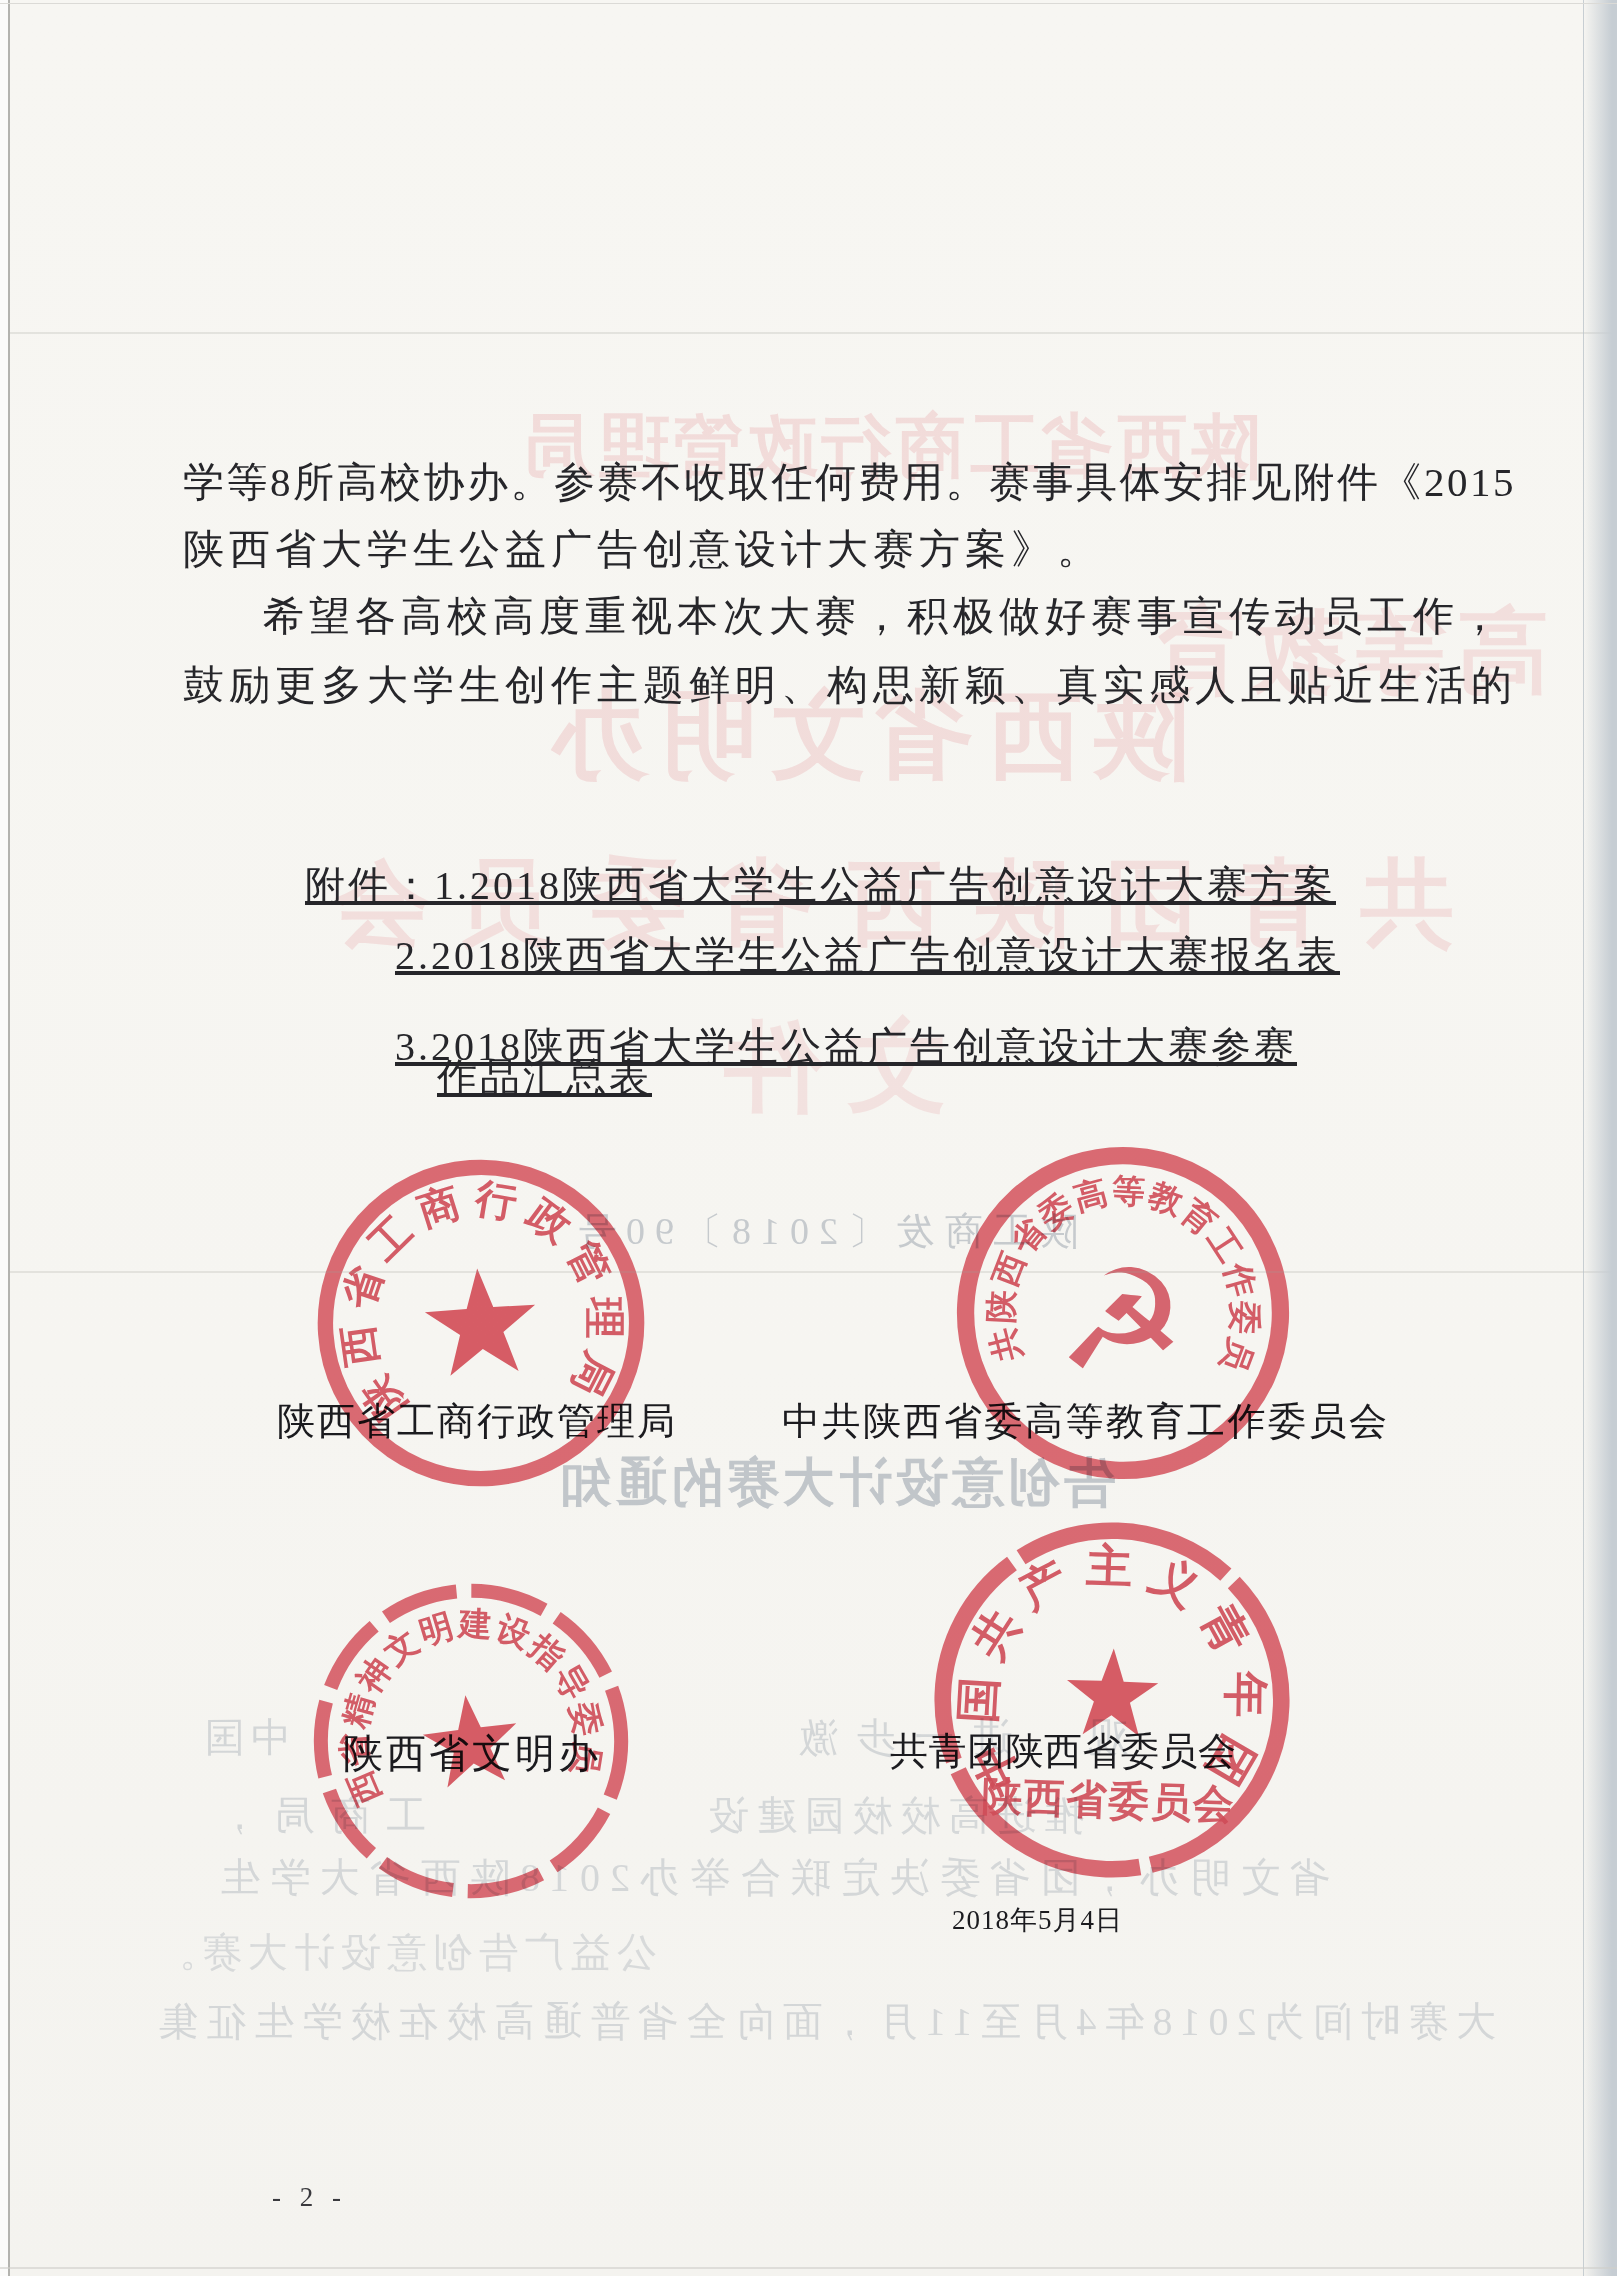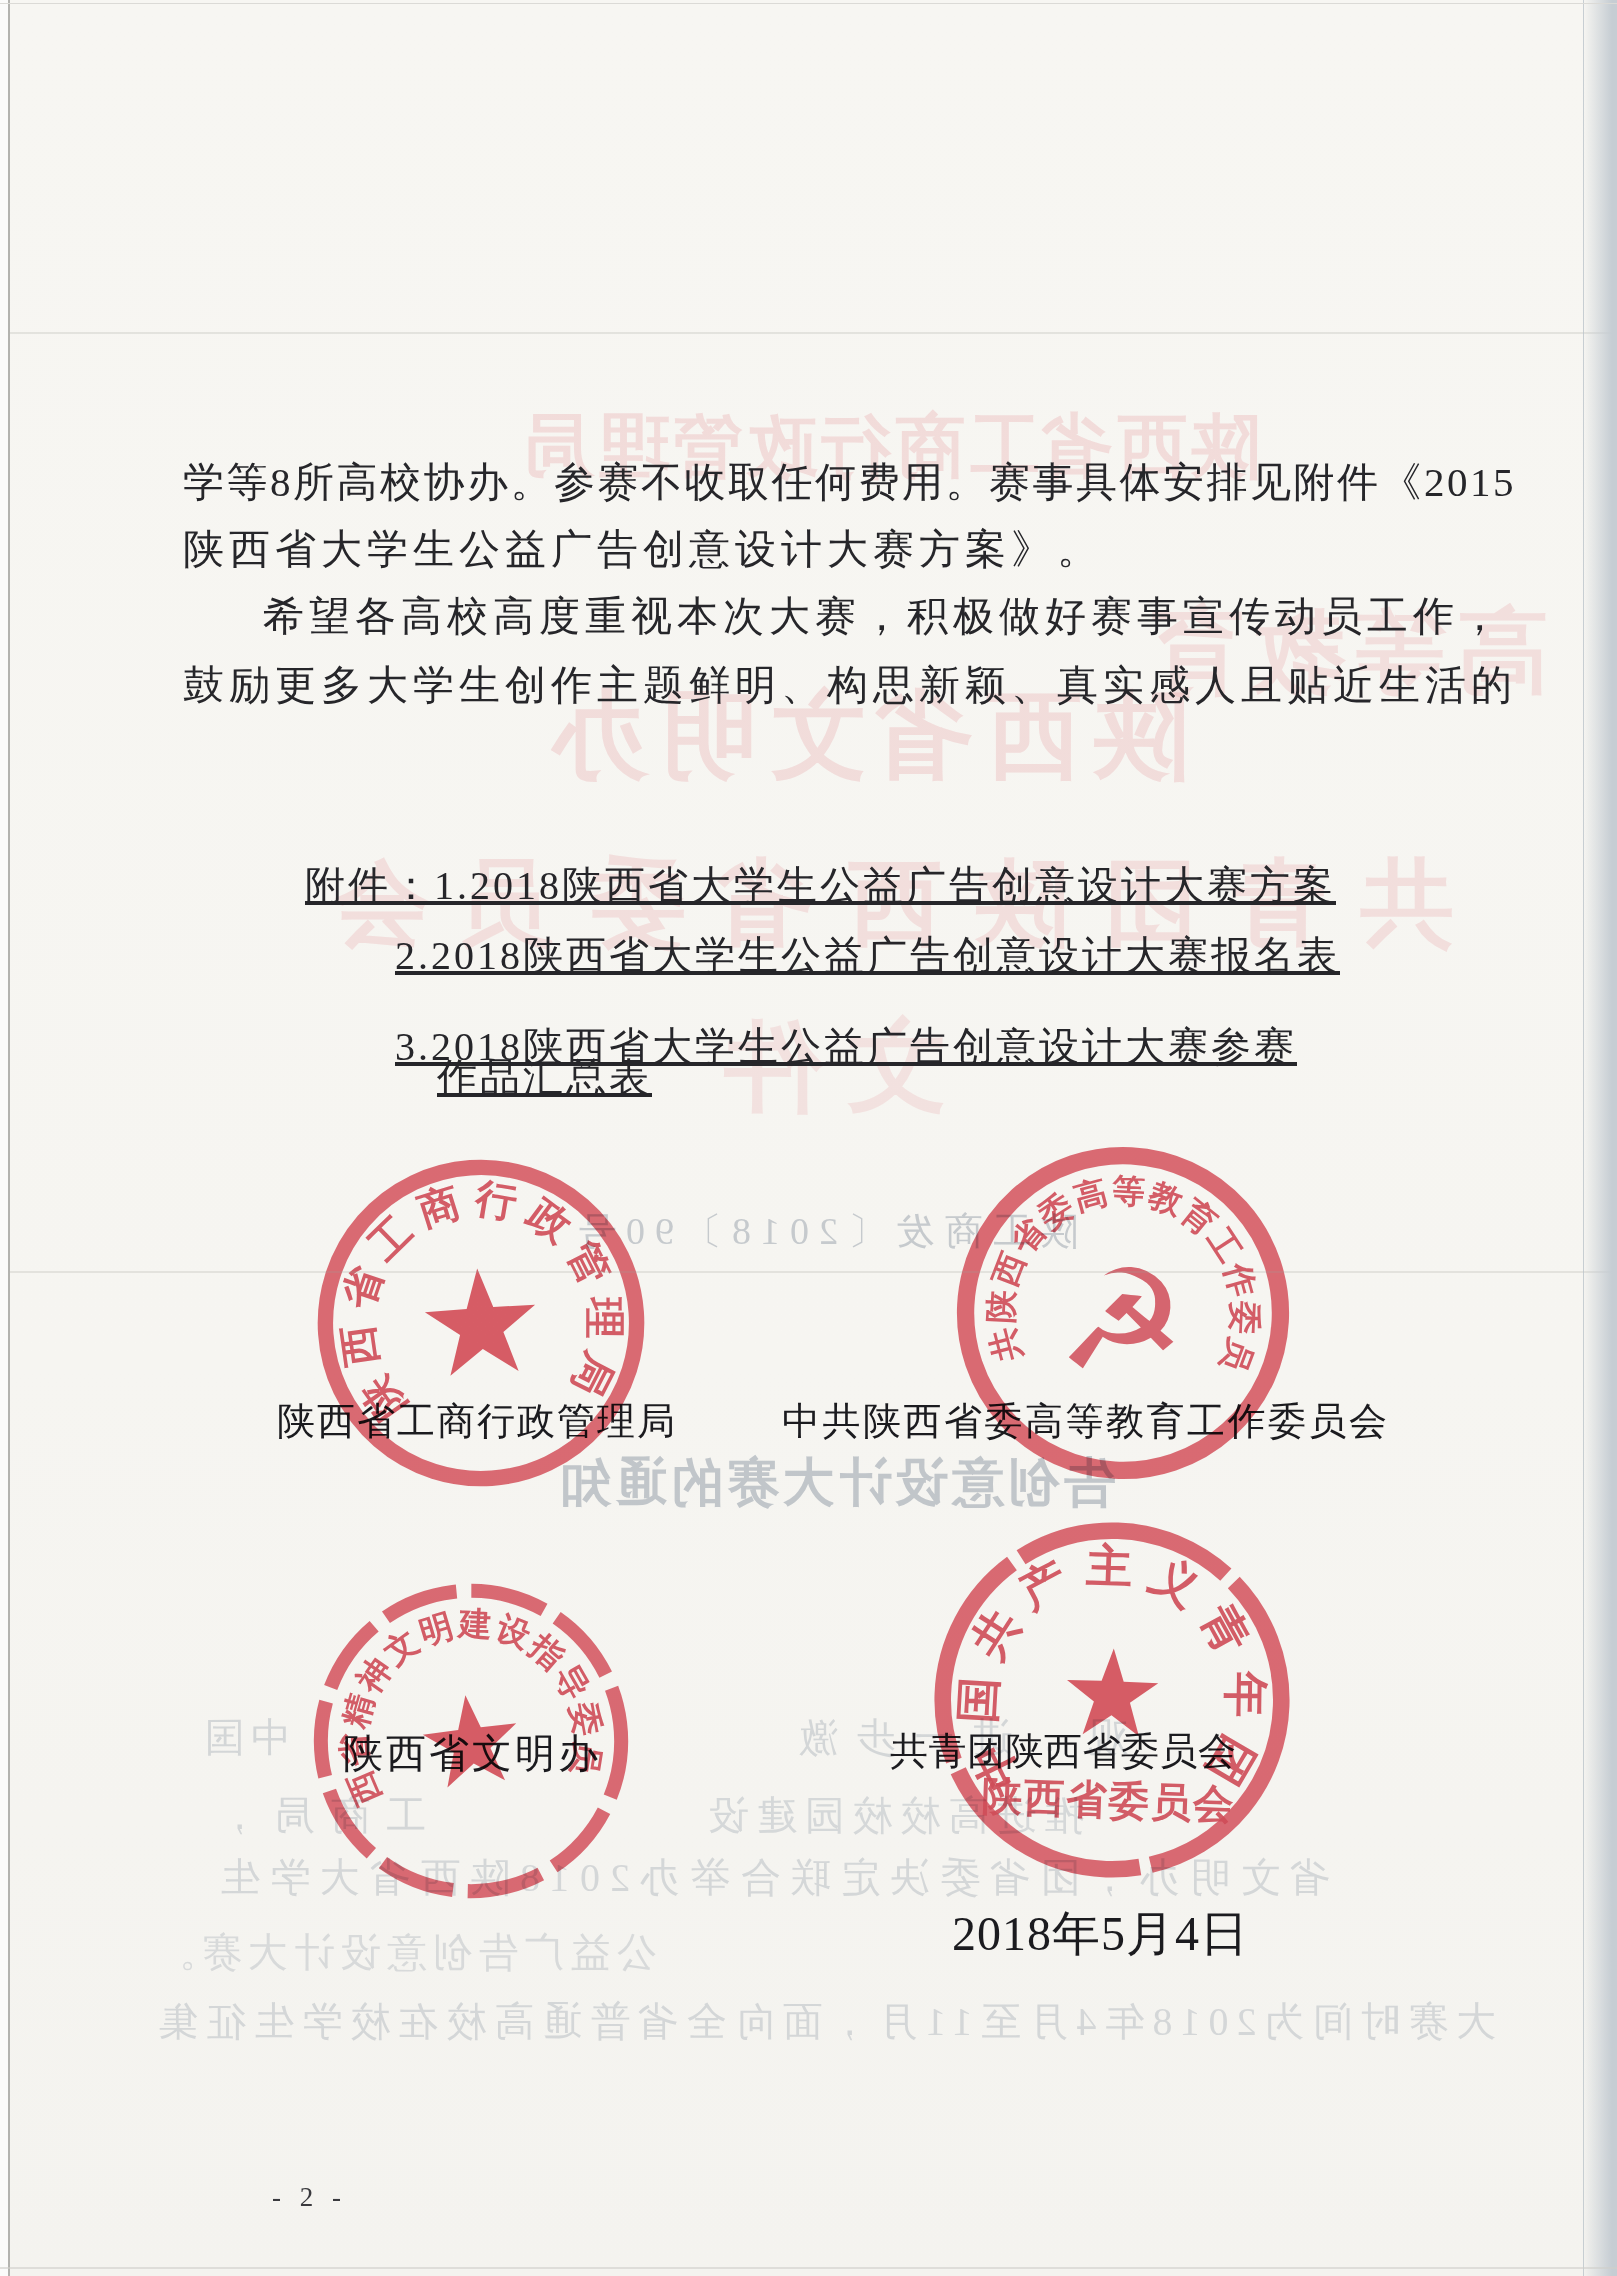--- a/index.html
+++ b/index.html
@@ -21,21 +21,21 @@
   
   .bleed{position:absolute;transform:scaleX(-1);white-space:nowrap;
     font-family:"Liberation Serif","DejaVu Serif",serif;font-weight:bold;pointer-events:none;}
   .bleed.red{color:#e9abae;}
   .bleed.gray{color:#97a0ab;font-weight:normal;}
   
   .bodyline{position:absolute;white-space:nowrap;color:#26262a;font-size:41px;letter-spacing:5px;}
   .tight{letter-spacing:2.5px;}
   .att{position:absolute;white-space:nowrap;color:#26262a;font-size:40px;letter-spacing:3px;text-decoration:underline;}
   .caption{position:absolute;white-space:nowrap;color:#1b1b1f;font-size:38px;letter-spacing:2px;}
-  .date{position:absolute;white-space:nowrap;color:#1b1b1f;font-size:48px;letter-spacing:1px;}
+  .date{position:absolute;white-space:nowrap;color:#1b1b1f;font-size:27px;letter-spacing:1px;}
   .pageno{position:absolute;white-space:nowrap;color:#3a3a3e;font-size:27px;letter-spacing:6px;}
   
   .seal{position:absolute;mix-blend-mode:multiply;}
   .sealring{fill:none;stroke:#dc5561;opacity:.85;}
   .sealtext{font-family:"DejaVu Serif","Liberation Serif",serif;font-weight:bold;fill:#d84f5d;opacity:.9;}
   .sealstar{fill:#d94a57;opacity:.88;}
   .sealsym{font-family:"DejaVu Sans",sans-serif;fill:#d84f5d;opacity:.85;}
 </style>
 </head>
 <body>

